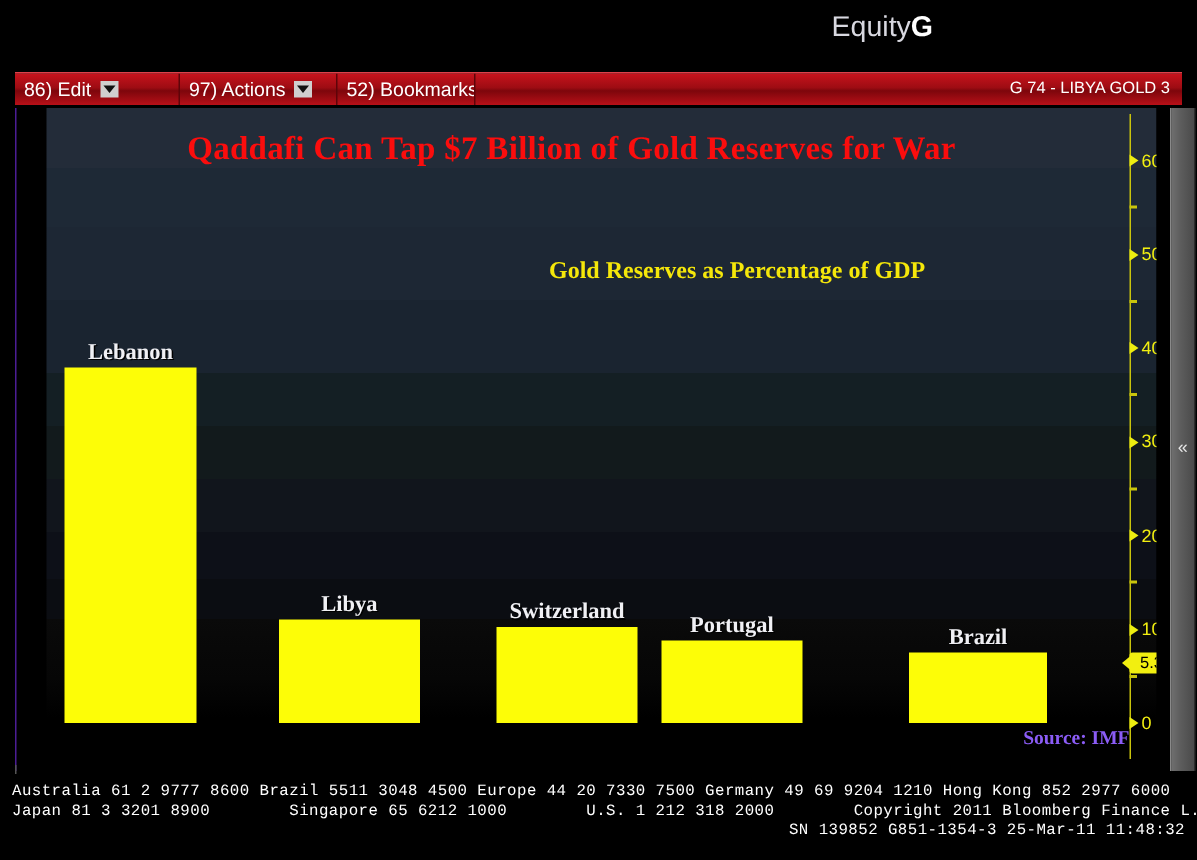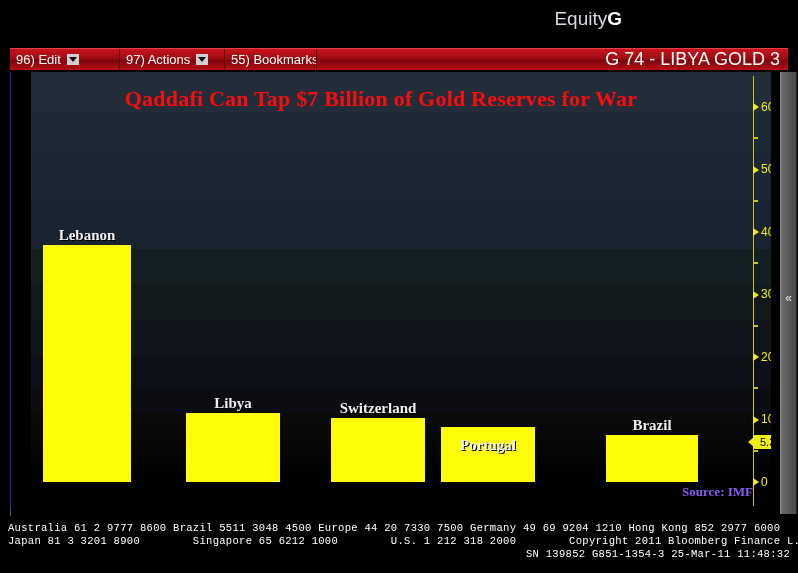--- a/index.html
+++ b/index.html
@@ -76,21 +76,21 @@
     left: 2px; top: 3px;
     border-left: 4px solid transparent;
     border-right: 4px solid transparent;
     border-top: 5px solid #111111;
   }
   .tb-right {
     position: absolute;
     right: 8px; top: 0;
     height: 22px;
     line-height: 21px;
-    font-size: 18px;
+    font-size: 11px;
     color: #ffffff;
     white-space: nowrap;
   }
 
   
   .chart-panel {
     position: absolute;
     left: 10px; top: 72px;
     width: 760px; height: 442px;
     background: #000000;
@@ -295,48 +295,49 @@
 </style>
 </head>
 <body>
 
 <div class="topbar">
   <div class="brand"><span>Equity</span><span class="brand-g">G</span></div>
 </div>
 
 <div class="toolbar">
   <div class="tb-item" style="left:0px; width:110px;">
-    <span>96) Edit</span><span class="tb-caretbox"></span>
+    <span>86) Edit</span><span class="tb-caretbox"></span>
   </div>
   <div class="tb-item" style="left:110px; width:105px;">
     <span>97) Actions</span><span class="tb-caretbox"></span>
   </div>
   <div class="tb-item" style="left:215px; width:92px;">
-    <span>55) Bookmarks</span>
+    <span>52) Bookmarks</span>
   </div>
   <div class="tb-right">G 74 - LIBYA GOLD 3</div>
 </div>
 
 <div class="chart-panel">
   <div class="plot-bg"></div>
 
   <div class="plot-area">
 
     <div class="main-title">Qaddafi Can Tap $7 Billion of Gold Reserves for War</div>
+    <div class="sub-title">Gold Reserves as Percentage of GDP</div>
 
     <div class="bar" style="left:32px;  width:88px;  height:237px;"></div>
     <div class="bar" style="left:175px; width:94px;  height:69px;"></div>
     <div class="bar" style="left:320px; width:94px;  height:64px;"></div>
     <div class="bar" style="left:430px; width:94px;  height:55px;"></div>
     <div class="bar" style="left:595px; width:92px;  height:47px;"></div>
 
     <div class="bar-label" style="left:32px;  width:88px; top:155px;">Lebanon</div>
     <div class="bar-label" style="left:175px; width:94px; top:323px;">Libya</div>
     <div class="bar-label" style="left:312px; width:110px; top:328px;">Switzerland</div>
-    <div class="bar-label" style="left:430px; width:94px; top:337px;margin-top:28px;">Portugal</div>
+    <div class="bar-label" style="left:430px; width:94px; top:337px;">Portugal</div>
     <div class="bar-label" style="left:595px; width:92px; top:345px;">Brazil</div>
 
     <div class="source-note">Source: IMF</div>
   </div>
 
   <div class="yaxis">
     <div class="yaxis-line"></div>
 
     <div class="ytick" style="top:406px;"></div>
     <div class="ytick" style="top:344px;"></div>

